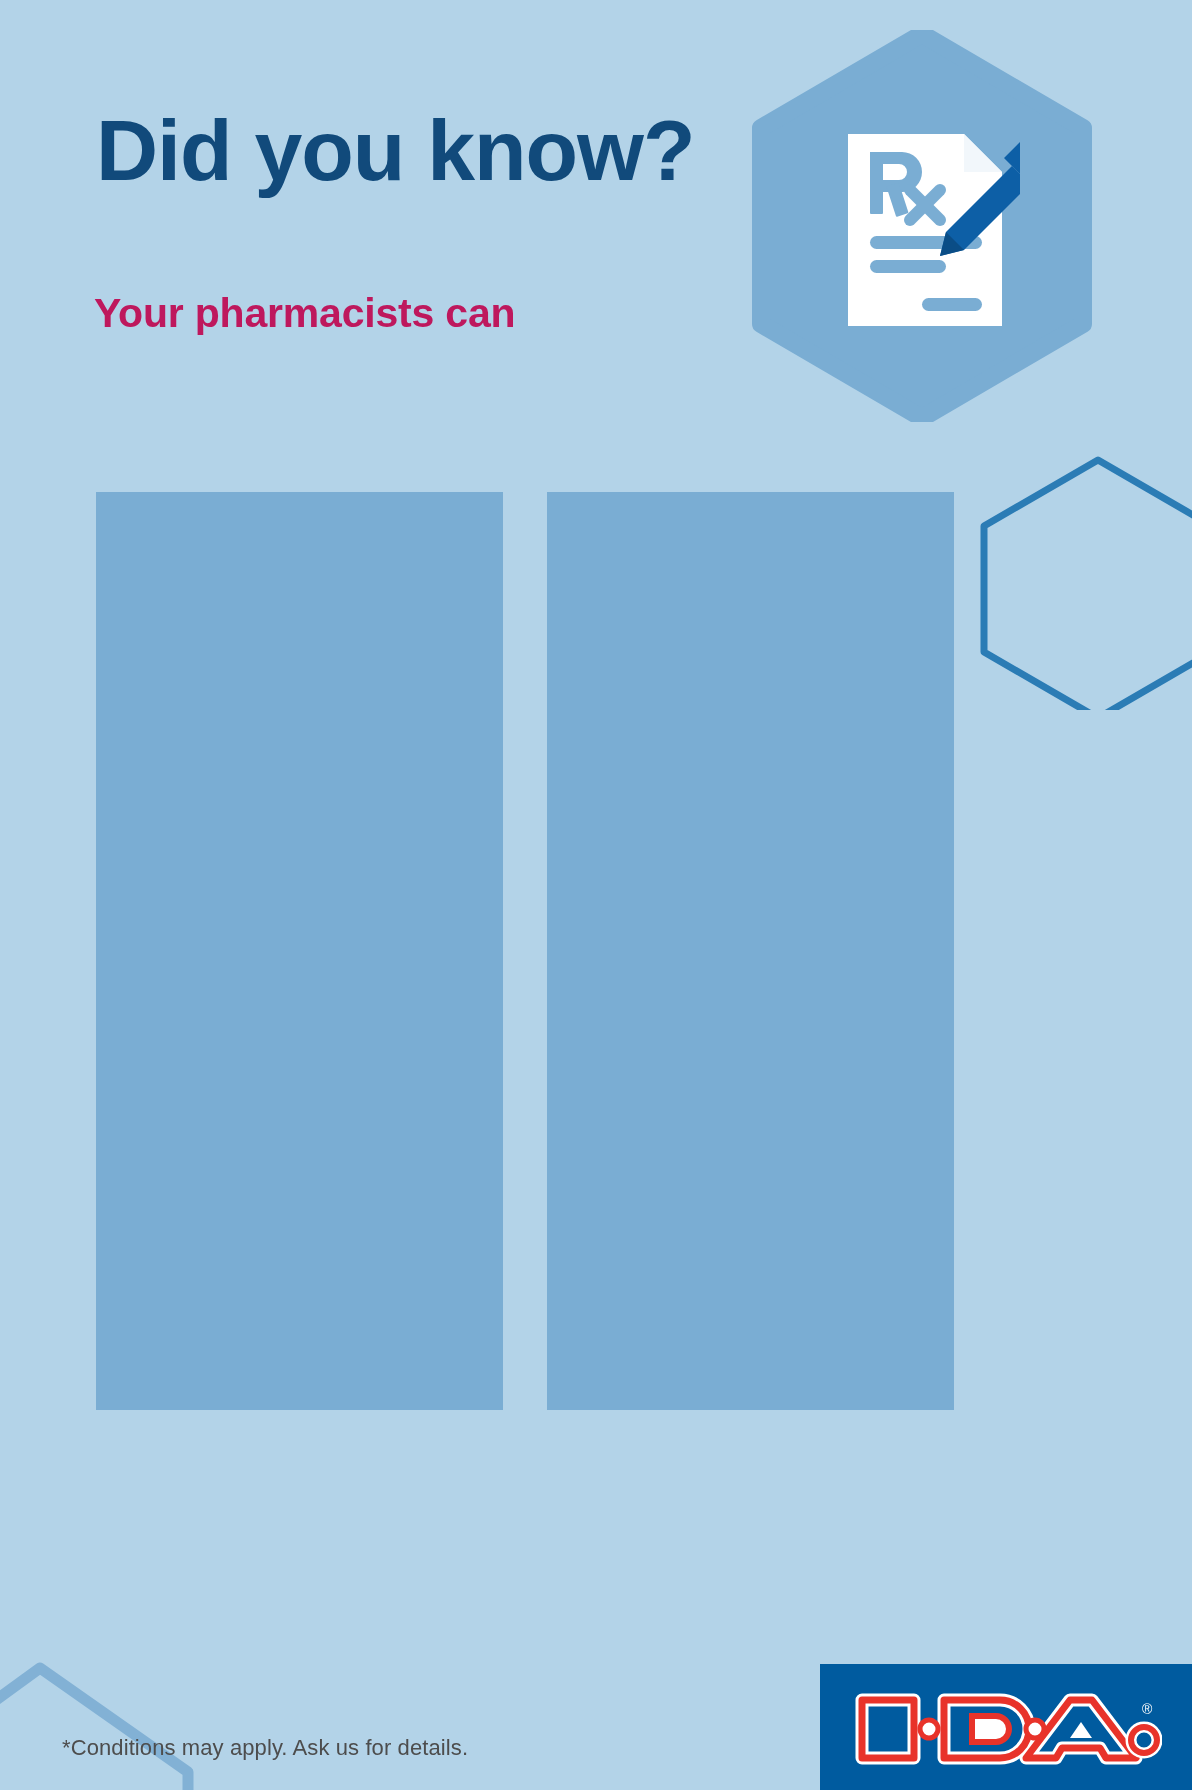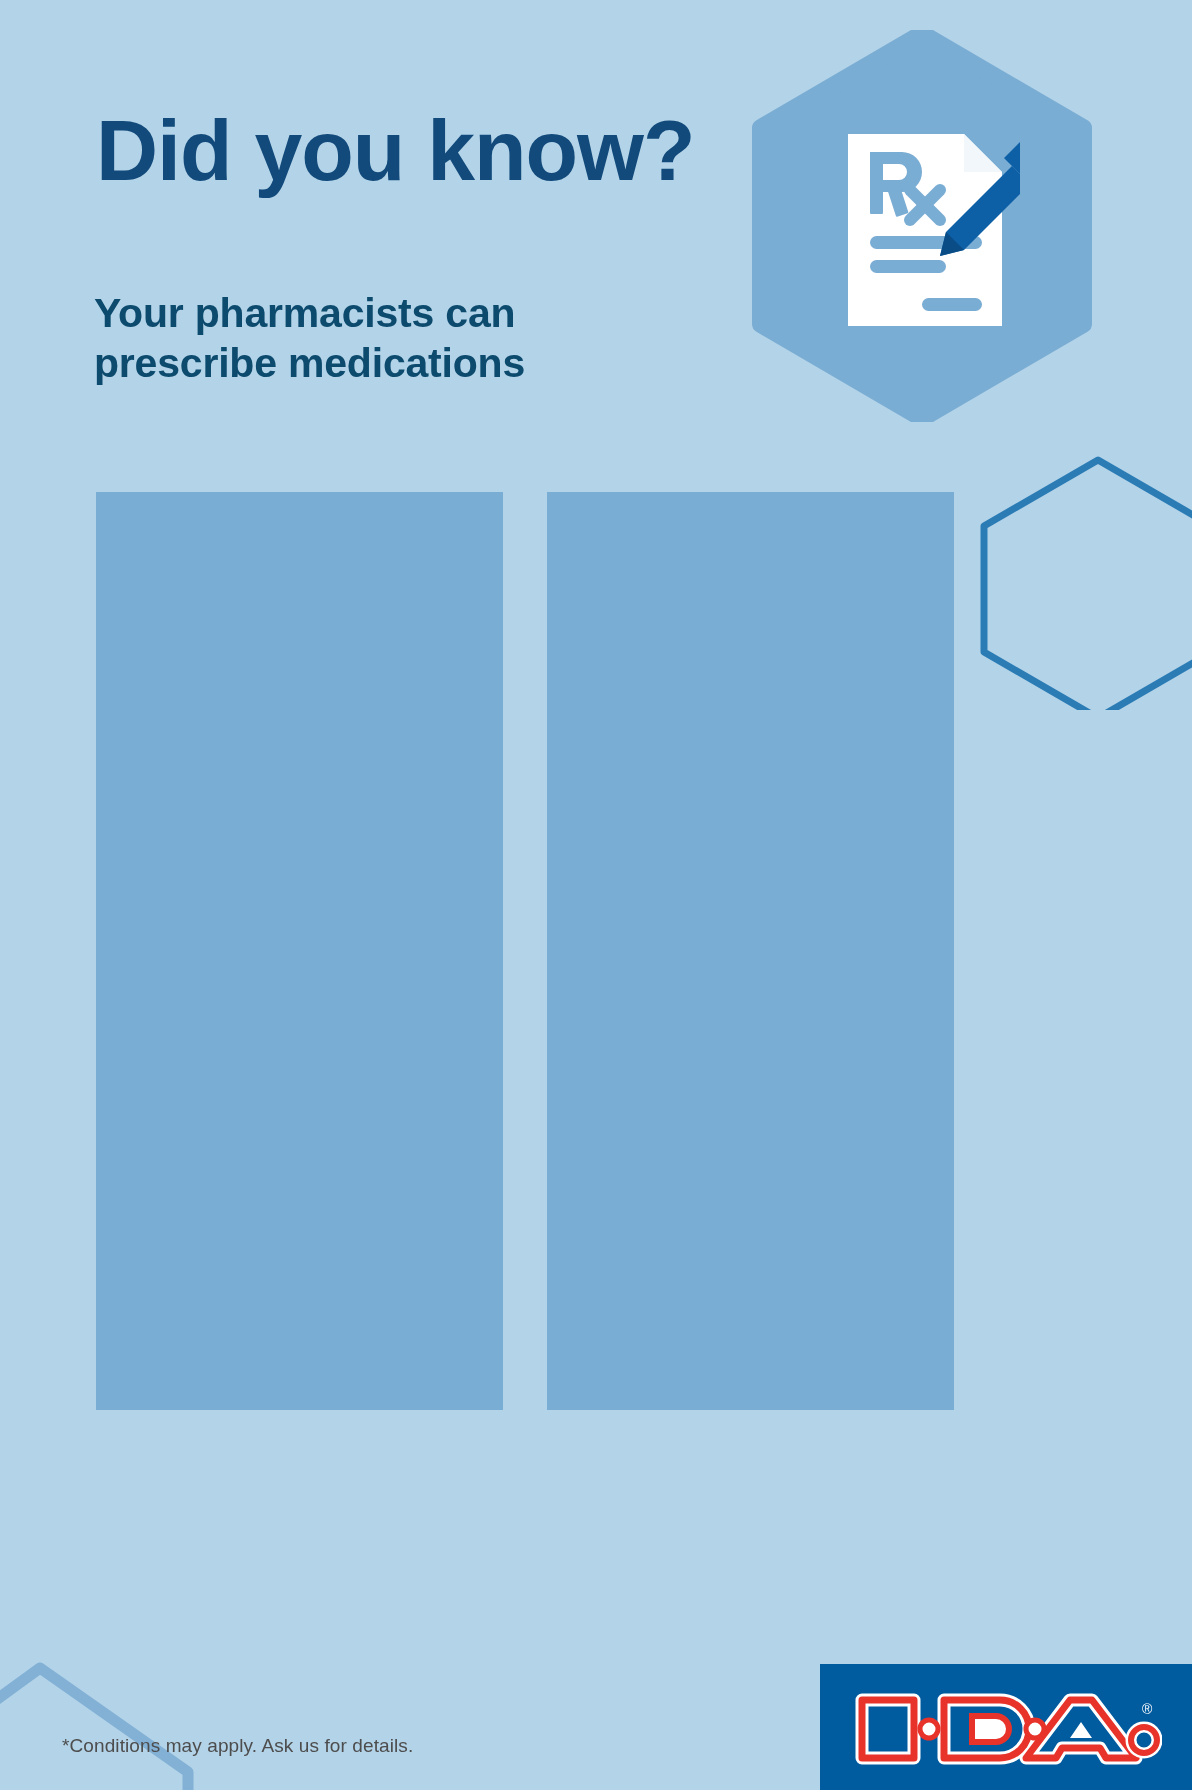--- a/index.html
+++ b/index.html
@@ -37,21 +37,21 @@
     white-space: nowrap;
   }
 
   #subhead {
     position: absolute;
     left: 94px;
     top: 288px;
     font-size: 41px;
     line-height: 1.23;
     font-weight: bold;
-    color: #0c4a6e;
+    color: #be185d;
     letter-spacing: -0.2px;
   }
   #subhead .sub-line { display: block; white-space: nowrap; }
 
   
   #panels {
     position: absolute;
     left: 96px;
     top: 492px;
     width: 858px;
@@ -84,21 +84,21 @@
     top: 100px;
     width: 176px;
     height: 200px;
   }
 
   
   #footnote {
     position: absolute;
     left: 62px;
     top: 1735px;
-    font-size: 19px;
+    font-size: 22px;
     color: #4d4d4d;
     letter-spacing: 0.1px;
     font-family: "Liberation Sans", sans-serif;
   }
 
   
   #ida-logo {
     position: absolute;
     left: 820px;
     top: 1664px;
@@ -118,21 +118,20 @@
   </svg>
 
   <svg class="hex-shape" style="left:-40px; top:1620px; width:360px; height:210px;" width="360" height="210" viewBox="0 0 360 210" fill="none">
     <path d="M-60 150 L80 48 L228 152 L228 300 L80 400 L-60 300 Z" stroke="#82b1d5" stroke-width="11" fill="none" stroke-linejoin="round"></path>
   </svg>
 
   <div id="headline">Did you know?</div>
 
   <div id="subhead">
     <span class="sub-line">Your pharmacists can</span>
-    <span class="sub-line">prescribe medications</span>
   </div>
 
   <div id="rx-badge">
     <svg class="hexbg" width="340" height="392" viewBox="0 0 340 392" fill="none">
       <path d="M170 4 L331 98 L331 294 L170 388 L9 294 L9 98 Z" fill="#7aadd3" stroke="#7aadd3" stroke-width="18" stroke-linejoin="round"></path>
     </svg>
 
     <svg id="rx-doc" width="176" height="200" viewBox="0 0 176 200" fill="none">
 
       <path d="M4 4 H120 L158 42 V196 H4 Z" fill="#ffffff"></path>

